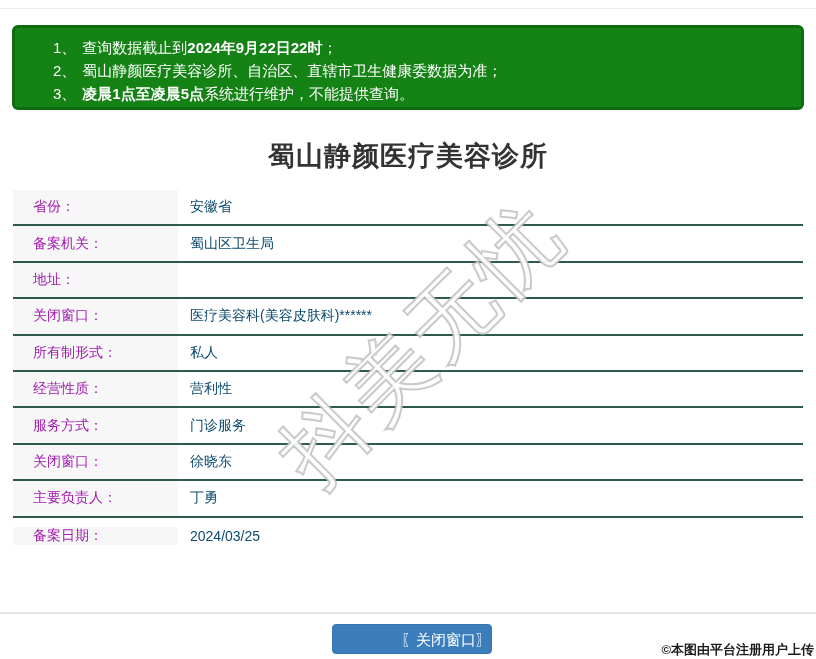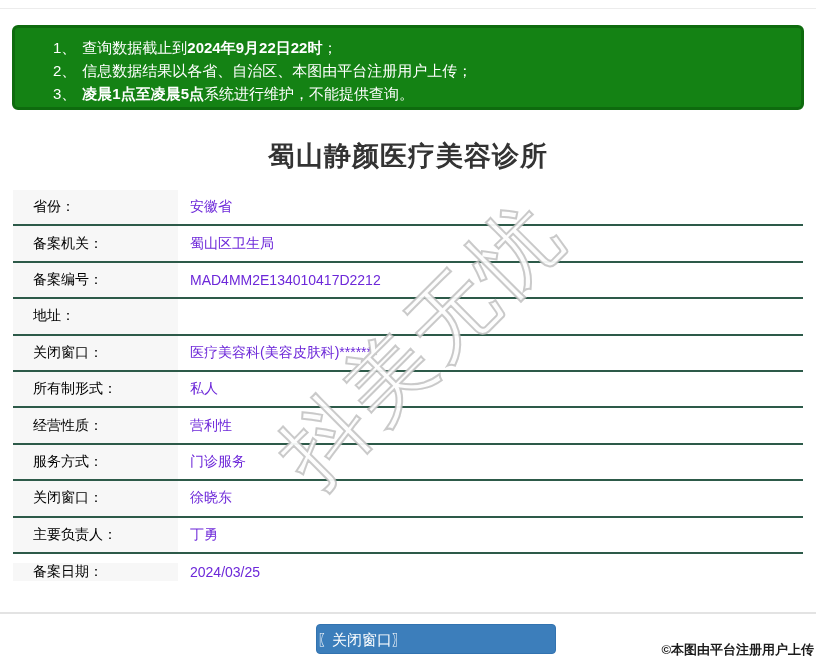--- a/index.html
+++ b/index.html
@@ -42,41 +42,41 @@
     display: flex; align-items: stretch;
     height: 36.4px;
     border-bottom: 2px solid #2d5a49;
   }
   .info-row:last-child { border-bottom: none; align-items: center; }
   .info-label {
     width: 165px; flex: 0 0 165px;
     background: #f7f7f7;
     display: flex; align-items: center;
     padding-left: 20px;
-    font-size: 14px; color: #000000;
+    font-size: 14px; color: #a21caf;
   }
   .info-value {
     flex: 1;
     display: flex; align-items: center;
     padding-left: 12px;
-    font-size: 14px; color: #6d28d9;
+    font-size: 14px; color: #0c4a6e;
   }
   .bottom-sep {
     position: absolute; left: 0; top: 612px; width: 816px; height: 2px;
     background: #e3e3e3;
   }
   
   .close-btn {
-    position: absolute; left: 316px; top: 624px; width: 240px; height: 30px;
+    position: absolute; left: 332px; top: 624px; width: 160px; height: 30px;
     background: #3c7ebb;
     border: 1px solid #3273b0;
     border-radius: 4px;
     color: #ffffff; font-size: 15px;
     font-family: "Liberation Sans", "DejaVu Sans", sans-serif;
-    text-align: left; line-height: 27px;
+    text-align: right; line-height: 27px;
     cursor: pointer;
   }
   
   .watermark {
     position: absolute; left: 240px; top: 288px; width: 360px; height: 110px;
     text-align: center;
     font-size: 85px; font-weight: 400;
     letter-spacing: 4px;
     color: rgba(255,255,255,0.92);
     -webkit-text-stroke: 2px rgba(185,185,185,0.75);
@@ -97,41 +97,37 @@
 </head>
 <body>
 
 <div class="top-line"></div>
 
 <div class="notice-box">
   <div class="notice-line">
     <span class="num">1、</span><span>查询数据截止到</span><b>2024年9月22日22时</b><span>；</span>
   </div>
   <div class="notice-line">
-    <span class="num">2、</span><span>信息数据结果以各省、自治区、本图由平台注册用户上传；</span><b></b><span></span>
+    <span class="num">2、</span><span>蜀山静颜医疗美容诊所、自治区、直辖市卫生健康委数据为准；</span><b></b><span></span>
   </div>
   <div class="notice-line">
     <span class="num">3、</span><span></span><b>凌晨1点至凌晨5点</b><span>系统进行维护，不能提供查询。</span>
   </div>
 </div>
 
 <div class="page-title">蜀山静颜医疗美容诊所</div>
 
 <div class="info-table">
   <div class="info-row">
     <div class="info-label">省份：</div>
     <div class="info-value">安徽省</div>
   </div>
   <div class="info-row">
     <div class="info-label">备案机关：</div>
     <div class="info-value">蜀山区卫生局</div>
-  </div>
-  <div class="info-row">
-    <div class="info-label">备案编号：</div>
-    <div class="info-value">MAD4MM2E134010417D2212</div>
   </div>
   <div class="info-row">
     <div class="info-label">地址：</div>
   </div>
   <div class="info-row">
     <div class="info-label">关闭窗口：</div>
     <div class="info-value">医疗美容科(美容皮肤科)******</div>
   </div>
   <div class="info-row">
     <div class="info-label">所有制形式：</div>

